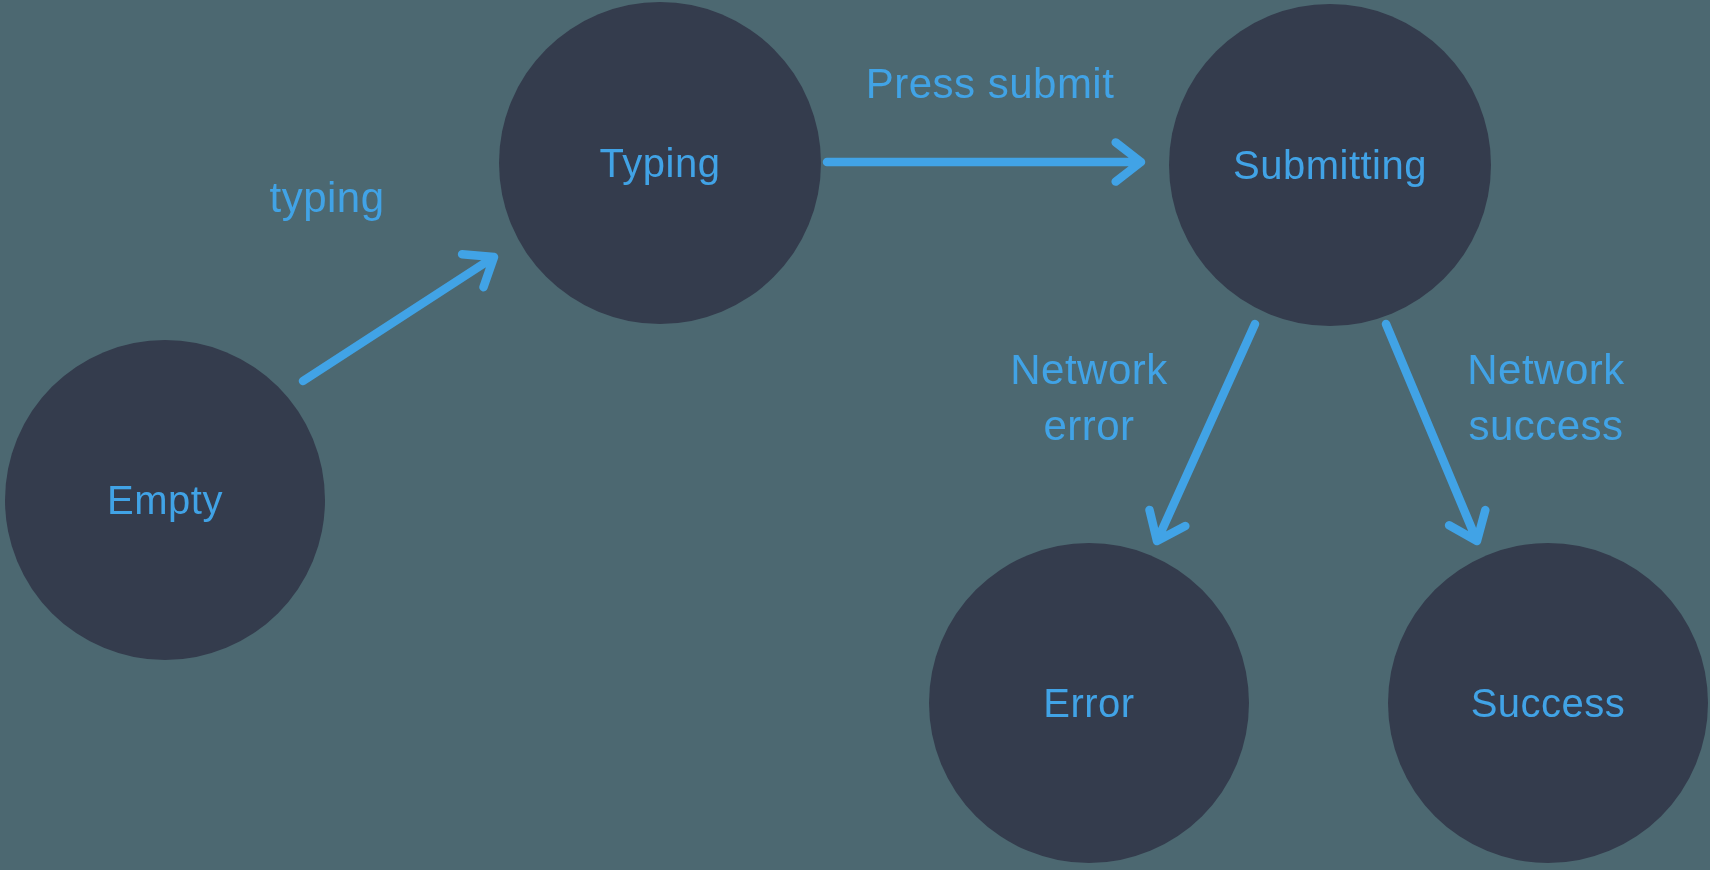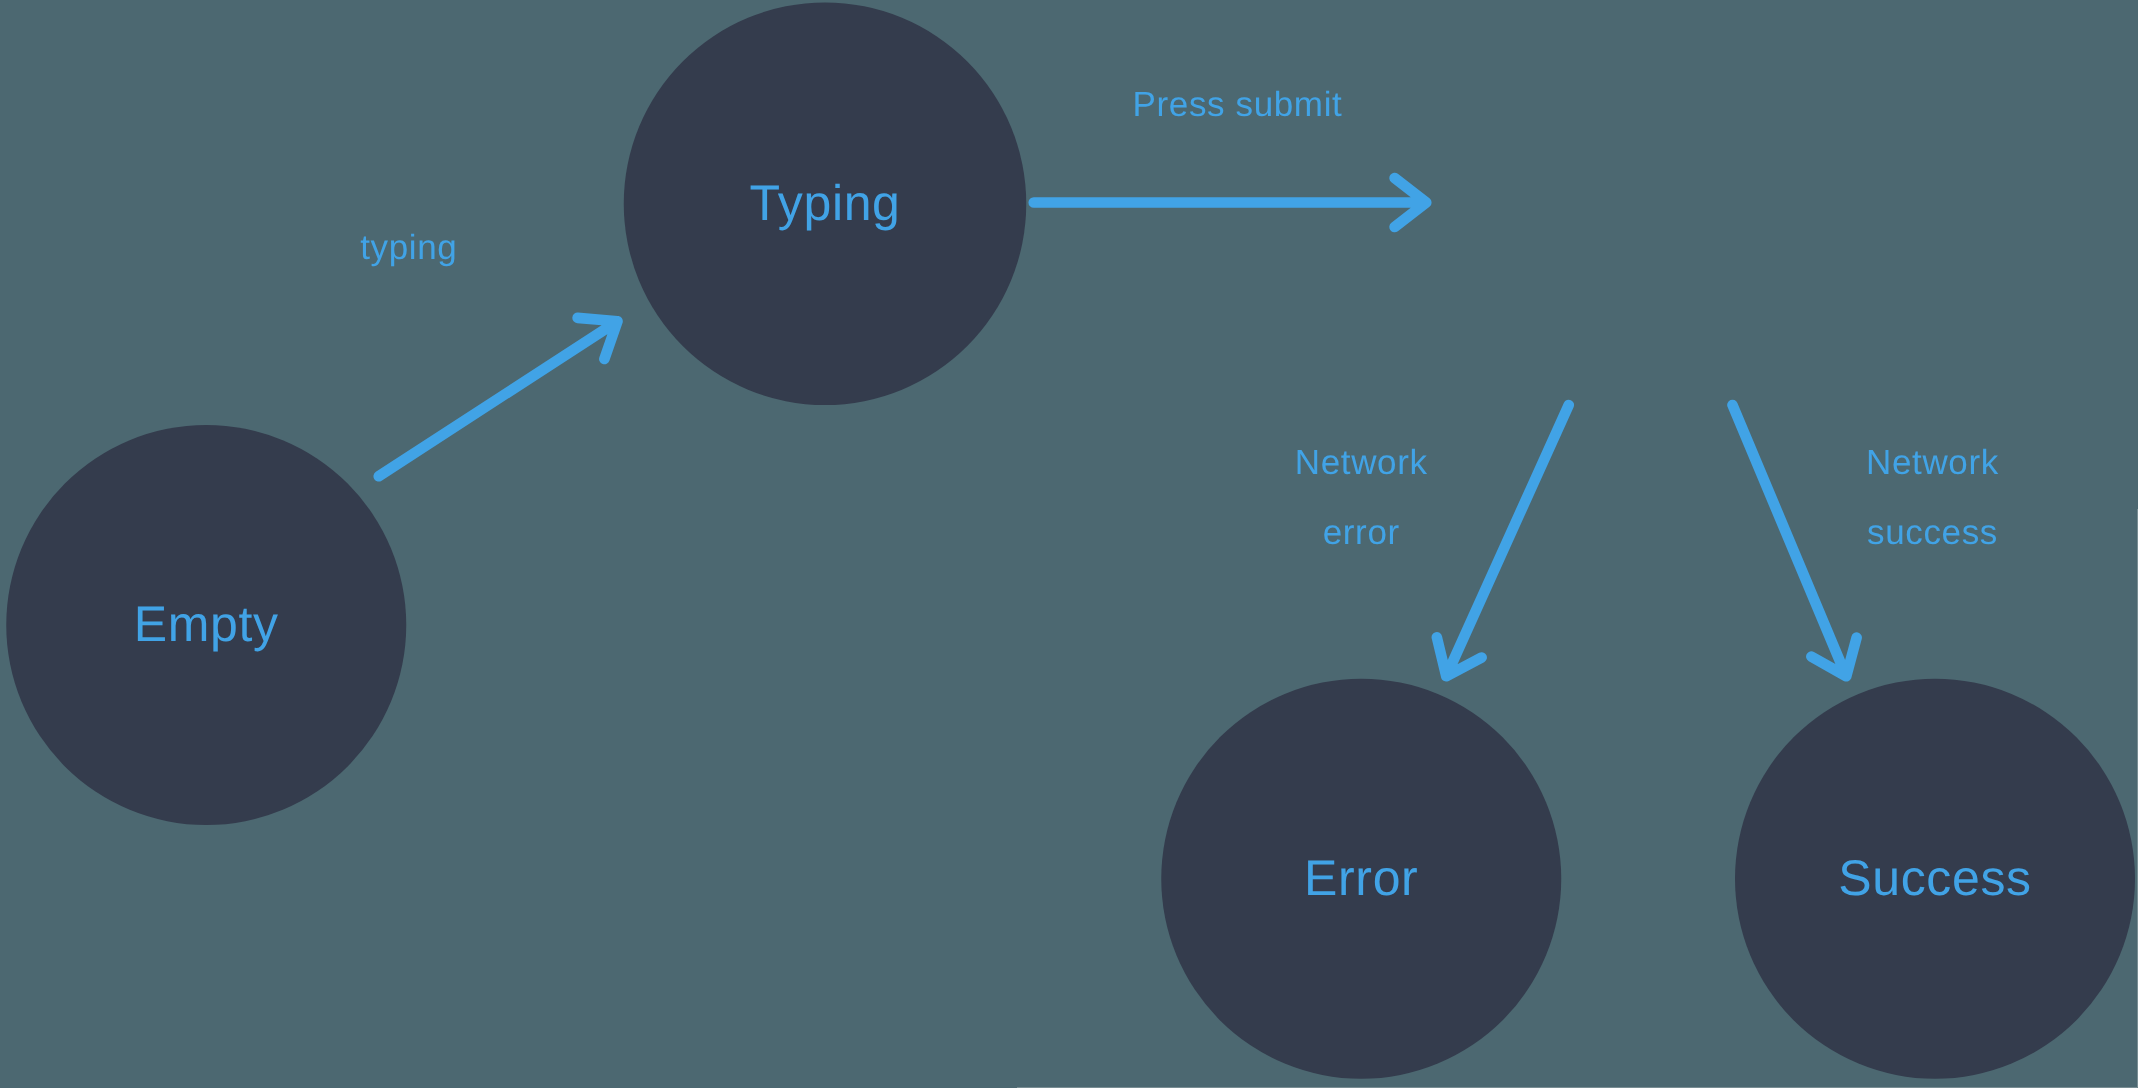--- a/index.html
+++ b/index.html
@@ -30,21 +30,21 @@
     font-size: 40px;
     font-weight: 500;
     letter-spacing: 0.5px;
     white-space: nowrap;
   }
   .edge-label {
     position: absolute;
     transform: translateX(-50%);
     text-align: center;
     color: var(--accent, #41A3E6);
-    font-size: 28px;
+    font-size: 42px;
     font-weight: 500;
     line-height: 56px;
     letter-spacing: 0.5px;
     white-space: nowrap;
   }
   .edge-line { display: block; }
   .arrow {
     fill: none;
     stroke: var(--accent, #41A3E6);
     stroke-width: 8.5;
@@ -61,20 +61,23 @@
       <path class="arrow" d="M827 162 L1141 162 M1115.7 181.6 L1141 162 L1115.7 142.4"></path>
       <path class="arrow" d="M1255 324 L1157 541 M1149.5 509.9 L1157 541 L1185.3 526.0"></path>
       <path class="arrow" d="M1386 324 L1477 541 M1449.1 525.3 L1477 541 L1485.3 510.1"></path>
     </svg>
 <div class="node" style="left: 5px; top: 340px; width: 320px; height: 320px; text-align: right;">
       <span class="node-label">Empty</span>
     </div>
     <div class="node" style="left: 499px; top: 2px; width: 322px; height: 322px;">
       <span class="node-label">Typing</span>
     </div>
+    <div class="node" style="left: 1169px; top: 4px; width: 322px; height: 322px;">
+      <span class="node-label">Submitting</span>
+    </div>
     <div class="node" style="left: 929px; top: 543px; width: 320px; height: 320px;">
       <span class="node-label">Error</span>
     </div>
     <div class="node" style="left: 1388px; top: 543px; width: 320px; height: 320px;">
       <span class="node-label">Success</span>
     </div>
     <div class="edge-label" style="left: 327px; top: 170px;">
       <span class="edge-line">typing</span>
     </div>
     <div class="edge-label" style="left: 990px; top: 56px;">

